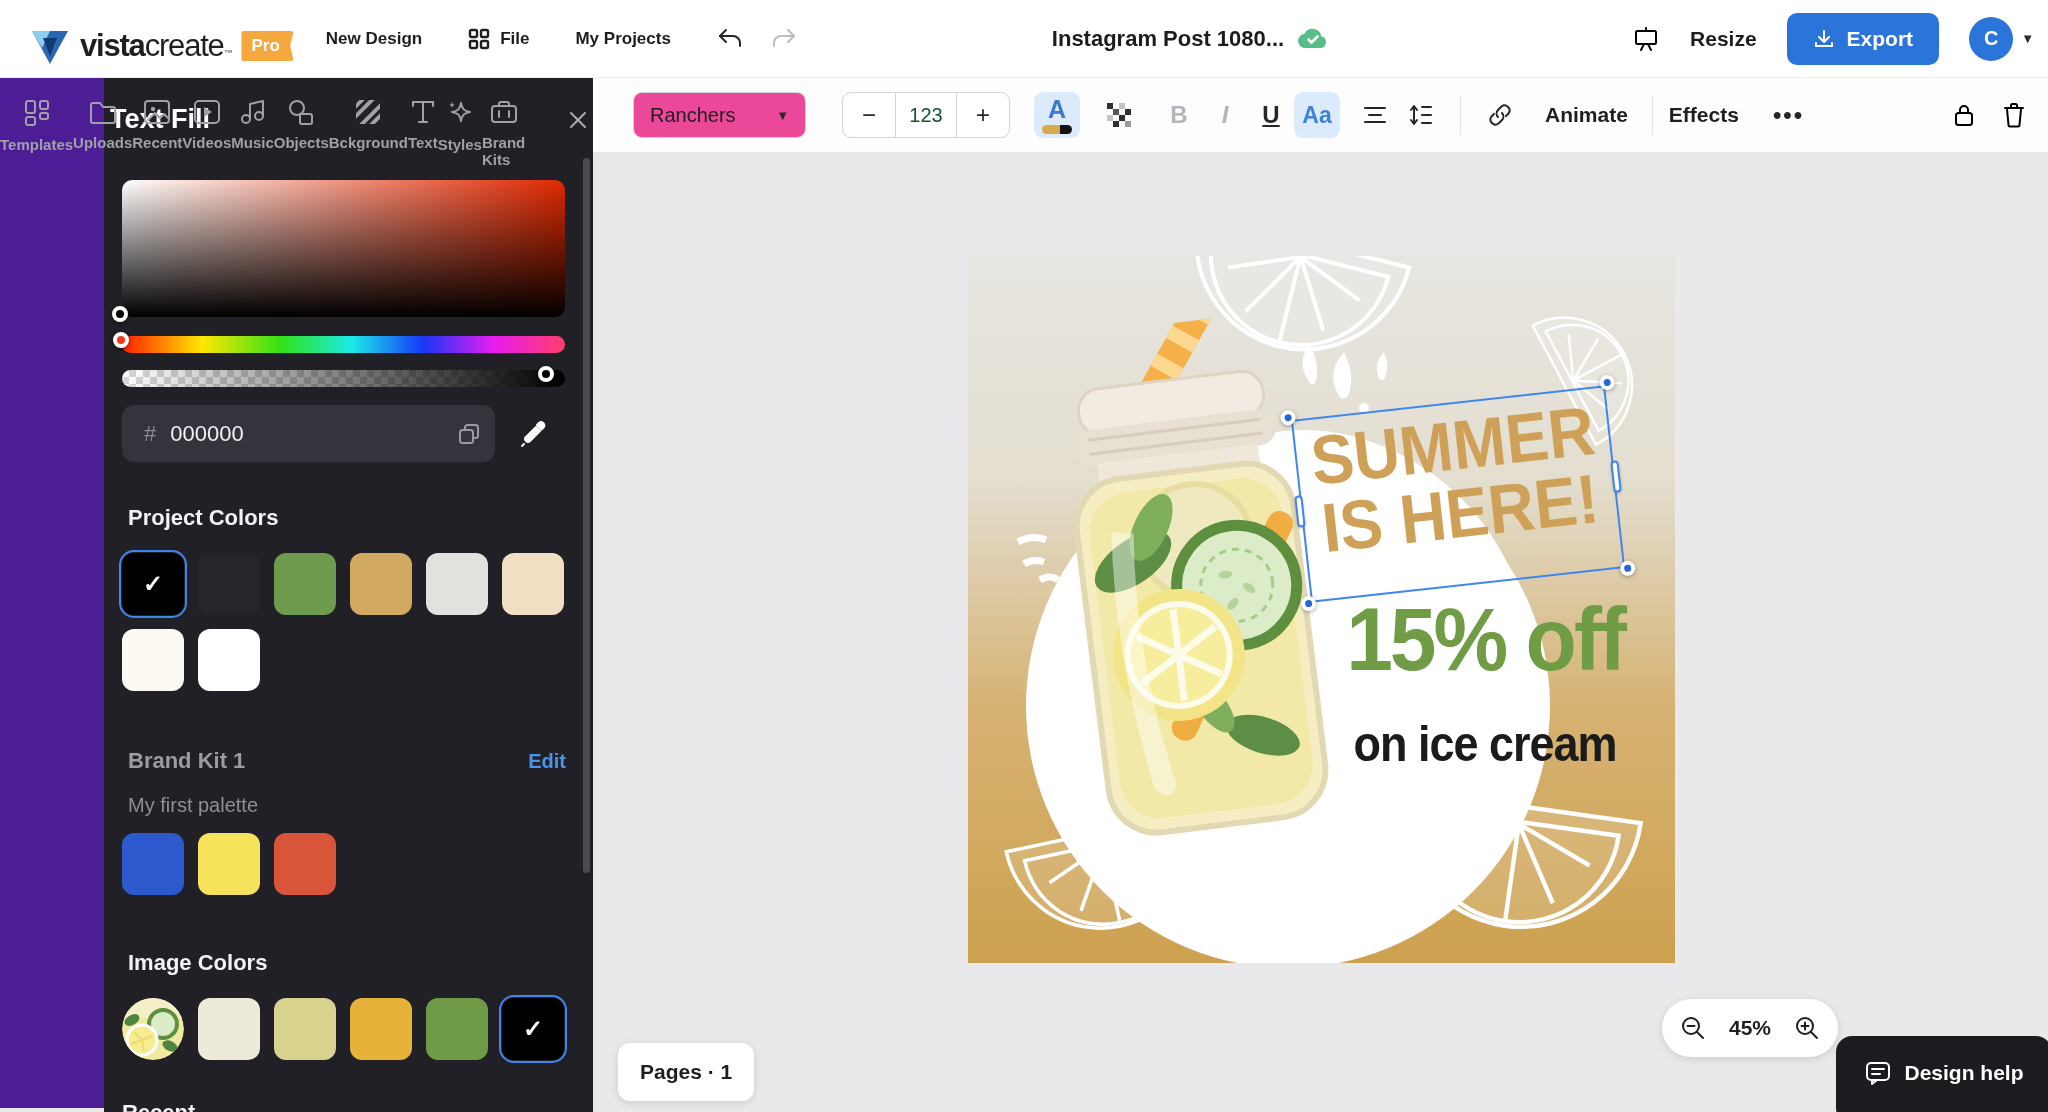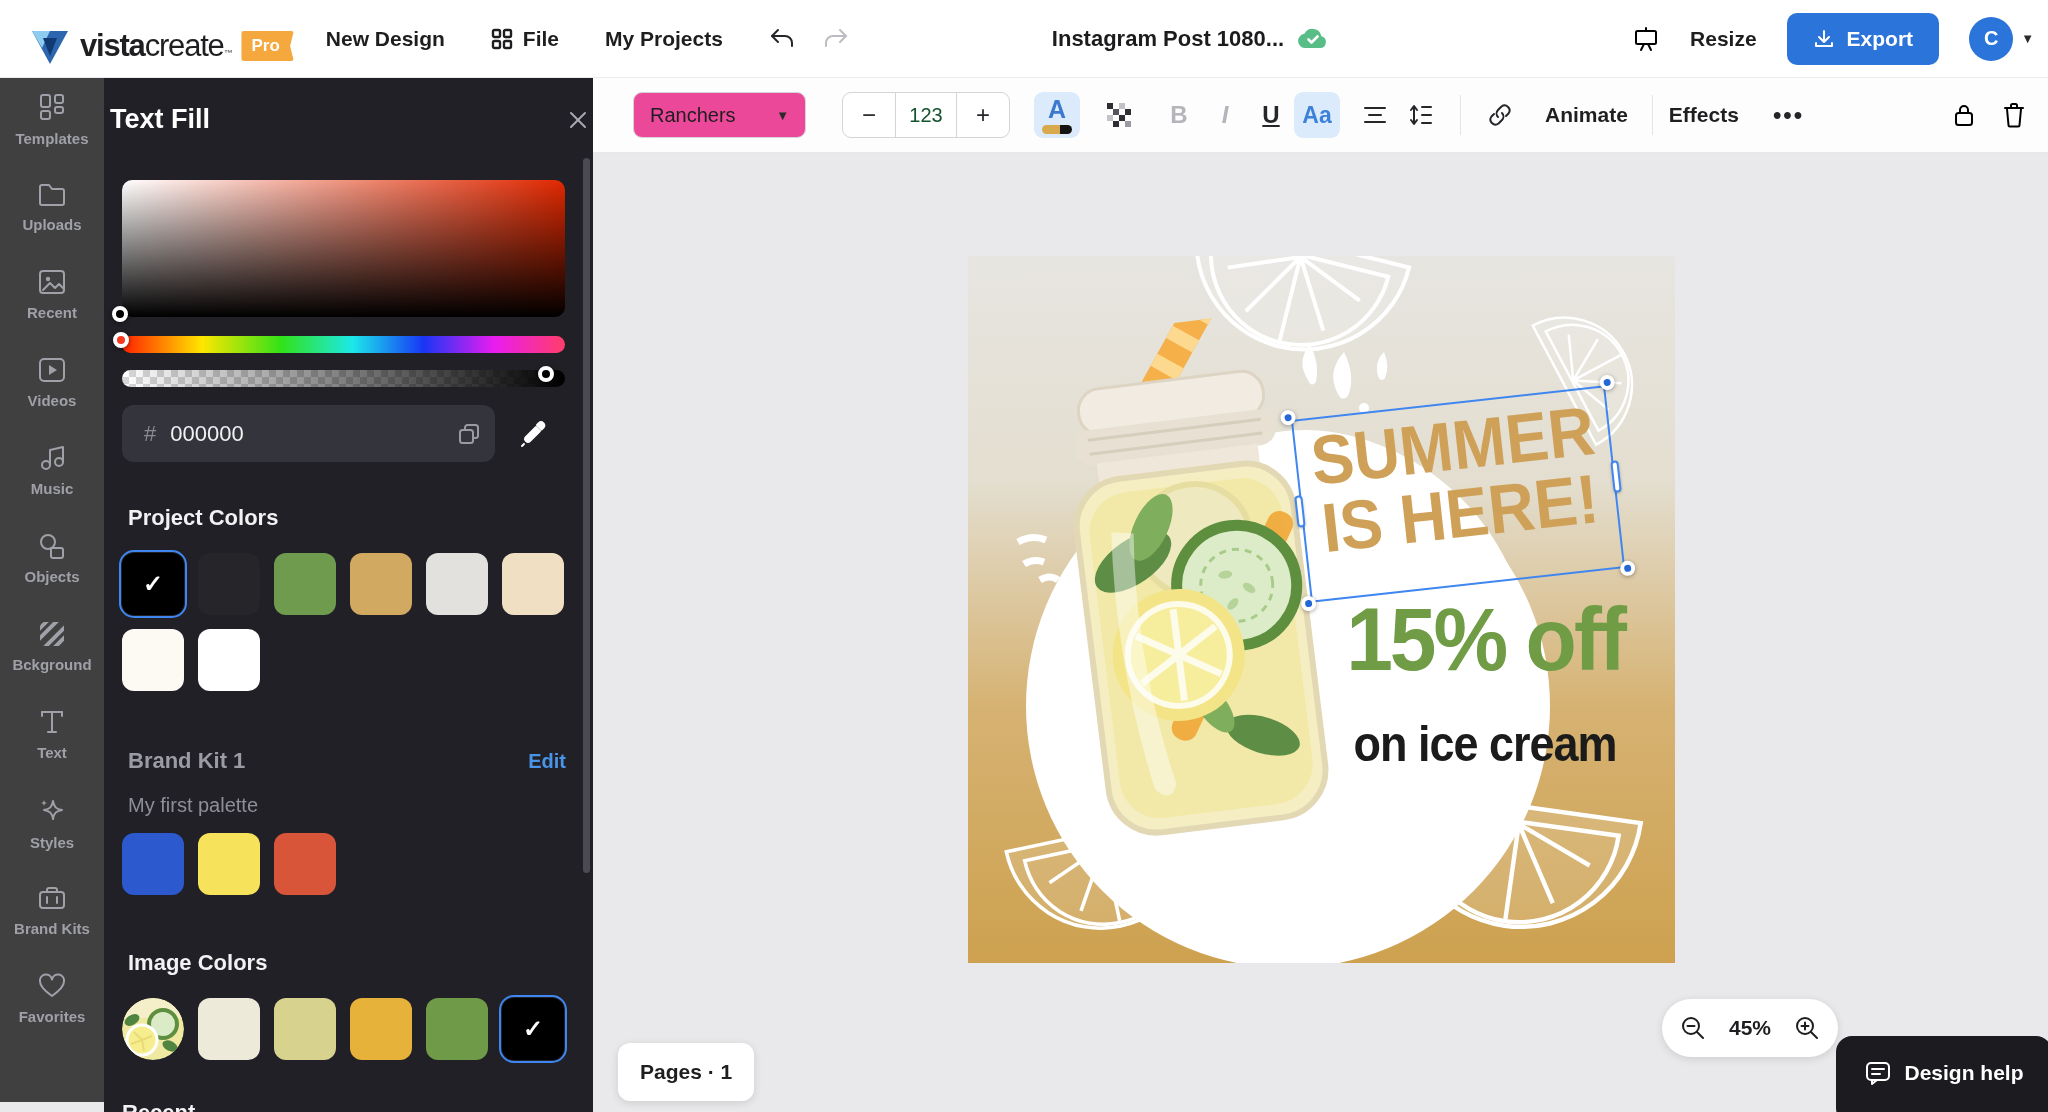--- a/index.html
+++ b/index.html
@@ -11,21 +11,21 @@
   .icon svg { stroke:currentColor; fill:none; stroke-width:2; stroke-linecap:round; stroke-linejoin:round; }
 
   
   .header { position:absolute; left:0; top:0; width:2048px; height:78px; background:#fff; border-bottom:1px solid #ececee; display:flex; align-items:center; z-index:30; }
   .brand { display:flex; align-items:center; gap:10px; margin-left:30px;margin-top:15px; }
   .brand-name { font-size:31px; font-weight:700; color:#1f1f21; letter-spacing:-1.2px; }
   .brand-name .lite { font-weight:400; }
   .brand-tm { font-size:9px; color:#6a6a6e; vertical-align:baseline; }
   .pro-badge { background:#f5a83d; color:#fff; font-weight:700; font-size:17px; padding:5px 14px 5px 10px; clip-path:polygon(0 0,100% 0,93% 50%,100% 100%,0 100%); border-radius:3px; }
   .nav { display:flex; align-items:center; margin-left:32px; gap:46px; }
-  .nav-item { display:flex; align-items:center; gap:10px; font-size:21px; font-weight:700; color:#1e1e20; cursor:pointer; }
+  .nav-item { display:flex; align-items:center; gap:10px; font-size:17px; font-weight:700; color:#1e1e20; cursor:pointer; }
   .undo-redo { display:flex; align-items:center; gap:28px; margin-left:46px; color:#26262a; }
   .redo { color:#bcbcc2; }
   .doc-title-wrap { position:absolute; left:980px; width:420px; top:0; height:78px; display:flex; align-items:center; justify-content:center; gap:14px; }
   .doc-title { font-size:22px; font-weight:700; color:#1c1c1e; }
   .header-right { margin-left:auto; display:flex; align-items:center; gap:30px; padding-right:14px; }
   .resize-label { font-size:21px; font-weight:700; color:#1e1e20; }
   .export-btn { display:flex; align-items:center; gap:12px; background:#2b74d9; color:#fff; font-size:21px; font-weight:700; border:none; border-radius:10px; padding:14px 26px; cursor:pointer; }
   .avatar-group { display:flex; align-items:center; gap:8px; }
   .avatar { width:44px; height:44px; border-radius:50%; background:#2b74d9; color:#fff; font-weight:700; font-size:20px; display:flex; align-items:center; justify-content:center; }
   .caret { font-size:13px; color:#2a2a2c; }
@@ -43,21 +43,21 @@
   .color-bar i { display:block; height:100%; }
   .fmt { font-size:24px; font-weight:700; }
   .dim { color:#b4b4ba; }
   .aa { color:#3b82d8; font-size:23px; font-weight:700; }
   .tb-divider { width:1px; height:40px; background:#e4e4e7; margin:0 16px; }
   .tb-label { font-size:21px; font-weight:600; color:#1f1f21; cursor:pointer; }
   .dots { font-size:24px; font-weight:700; letter-spacing:2px; color:#26262a; cursor:pointer; }
   .toolbar-right { margin-left:auto; display:flex; align-items:center; gap:26px; padding-right:12px; }
 
   
-  .rail { position:absolute; left:0; top:68px; width:104px; height:1034px; background:#404040; z-index:25; display:flex; flex-direction:column; padding-top:24px; }
+  .rail { position:absolute; left:0; top:74px; width:104px; height:1034px; background:#4c1d95; z-index:25; display:flex; flex-direction:row; padding-top:24px; }
   .rail-item { height:88px; display:flex; flex-direction:column; align-items:center; gap:8px; color:#9fa0a8; cursor:pointer; }
   .rail-item .label { font-size:15px; font-weight:600; }
 
   
   .panel { position:absolute; left:104px; top:78px; width:489px; height:1034px; background:#202026; z-index:24; color:#fff; }
   .panel-title-row { display:flex; align-items:center; justify-content:space-between; padding:26px 4px 0 6px; }
   .panel-title { font-size:27px; font-weight:700; color:#fff; }
   .close-x { color:#a9a9b1; font-size:24px; cursor:pointer; }
   .sv-area { position:absolute; left:18px; top:102px; width:443px; height:137px; border-radius:10px;
      background:linear-gradient(to top, #000, rgba(0,0,0,0)), linear-gradient(to right, #fff, #e02800); }
@@ -396,28 +396,20 @@
       <span class="icon">
           <svg width="30" height="28" viewBox="0 0 30 28" stroke-width="2.6">
             <rect x="3" y="8" width="24" height="16" rx="3"></rect>
             <path d="M10 8 V6 a2 2 0 0 1 2-2 h6 a2 2 0 0 1 2 2 v2"></path>
             <line x1="10" y1="13" x2="10" y2="19"></line>
             <line x1="20" y1="13" x2="20" y2="19"></line>
           </svg>
         </span>
       <span class="label">Brand Kits</span>
     </div>
-    <div class="rail-item">
-      <span class="icon">
-          <svg width="30" height="28" viewBox="0 0 30 28" stroke-width="2.6">
-            <path d="M15 24 C8 19 3 14.5 3 9.5 A6 6 0 0 1 15 7.5 A6 6 0 0 1 27 9.5 C27 14.5 22 19 15 24 Z"></path>
-          </svg>
-        </span>
-      <span class="label">Favorites</span>
-    </div>
   </div>
 
   <div class="panel">
     <div class="panel-title-row">
       <span class="panel-title">Text Fill</span>
       <span class="close-x icon">
         <svg width="22" height="22" viewBox="0 0 22 22" stroke-width="2.2">
             <line x1="4" y1="4" x2="18" y2="18"></line>
             <line x1="18" y1="4" x2="4" y2="18"></line>
           </svg>

